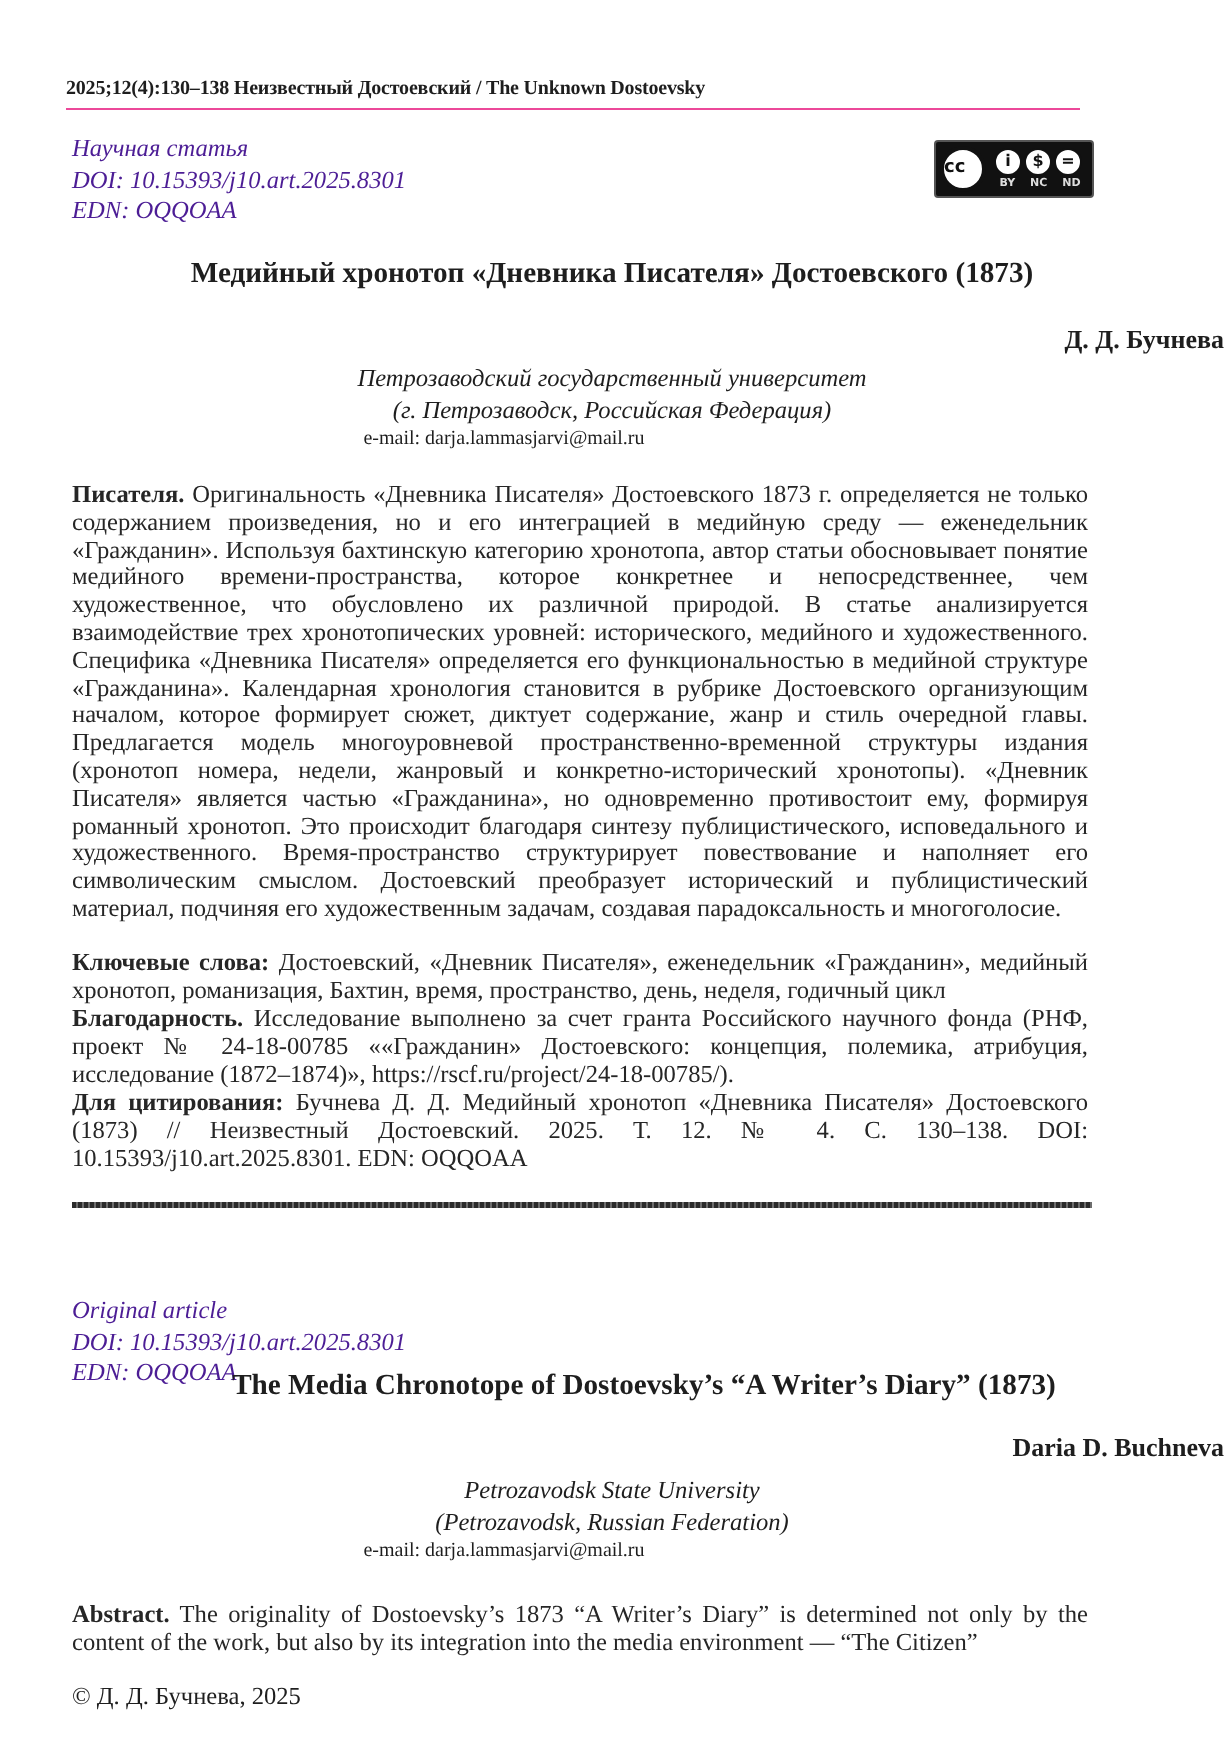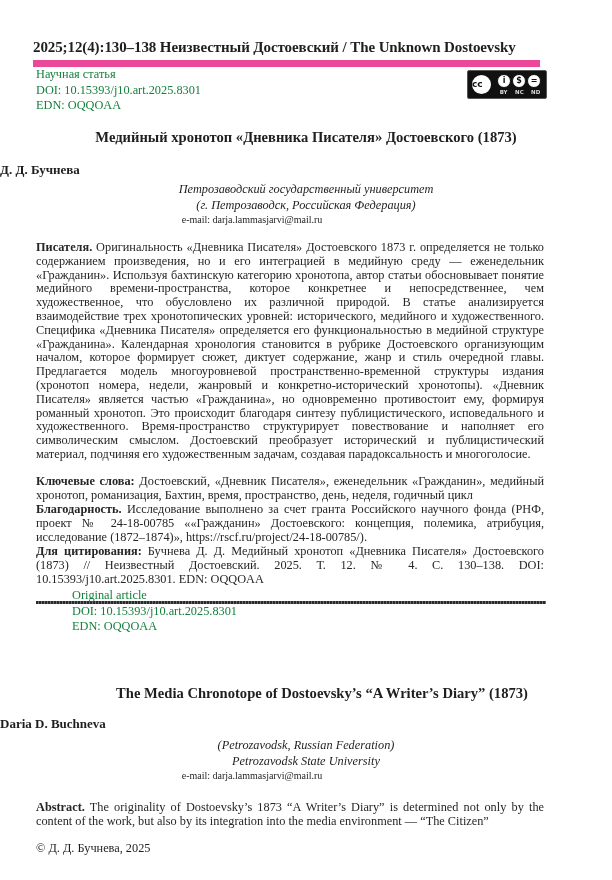--- a/index.html
+++ b/index.html
@@ -5,28 +5,28 @@
   html, body { margin: 0; padding: 0; background: #ffffff; }
   body {
     width: 612px; height: 880px; position: relative; overflow: hidden;
     font-family: "Liberation Serif", "DejaVu Serif", serif;
     color: #1e1e1e;
   }
   .page { position: absolute; left: 0; top: 0; width: 612px; height: 880px; }
 
   .running-head {
     position: absolute; left: 33px; top: 39px; width: 507px;
-    font-size: 15px; font-weight: bold; letter-spacing: -0.1px;
-    padding-bottom: 4px; border-bottom: 7px solid #ec4899; white-space: nowrap;
+    font-size: 10px; font-weight: bold; letter-spacing: -0.1px;
+    padding-bottom: 4px; border-bottom: 1px solid #ec4899; white-space: nowrap;
   }
 
-  .meta { position: absolute; left: 36px; font-size: 12.3px; line-height: 15.6px; color: #15803d; }
+  .meta { position: absolute; left: 36px; font-size: 12.3px; line-height: 15.6px; color: #4c1d95; font-style: italic; }
   .meta div { white-space: nowrap; }
   .meta-ru { top: 67px; }
-  .meta-en { top: 588px; margin-left: 36px; }
+  .meta-en { top: 648px; }
 
   .cc-badge {
     position: absolute; left: 467px; top: 70px; width: 78px; height: 27px;
     background: #111; border-radius: 2px; border: 1px solid #555;
   }
   .cc-badge .cc-main {
     position: absolute; left: 2px; top: 2px; width: 23px; height: 23px; border-radius: 50%;
     background: #fff; border: 2px solid #111; box-sizing: border-box;
     font: bold 9px "DejaVu Sans", sans-serif; color: #111; text-align: left; line-height: 19px;
   }
@@ -41,21 +41,21 @@
     font: bold 5.5px "DejaVu Sans", sans-serif; color: #ddd; display: flex; justify-content: space-around;
   }
 
   .title {
     position: absolute; left: 0; width: 612px; text-align: center;
     font-weight: bold; font-size: 14.6px; white-space: nowrap;
   }
   .title-ru { top: 129px; }
   .title-en { top: 685px; margin-left: 16px; }
 
-  .author { position: absolute; left: 0; width: 612px; text-align: left; font-weight: bold; font-size: 13px; }
+  .author { position: absolute; left: 0; width: 612px; text-align: right; font-weight: bold; font-size: 13px; }
   .author-ru { top: 162px; }
   .author-en { top: 716px; }
 
   .affil { position: absolute; left: 0; width: 612px; text-align: center; font-style: italic; font-size: 12.3px; line-height: 15.6px; }
   .affil-ru { top: 182px; }
   .affil-en { top: 738px; }
 
   .email { position: absolute; left: 0; width: 504px; text-align: center; font-size: 10px; }
   .email-ru { top: 214px; }
   .email-en { top: 770px; }
@@ -136,22 +136,22 @@
 
   <div class="meta meta-en">
     <div>Original article</div>
     <div>DOI: 10.15393/j10.art.2025.8301</div>
     <div>EDN: OQQOAA</div>
   </div>
 
   <div class="title title-en">The Media Chronotope of Dostoevsky’s “A Writer’s Diary” (1873)</div>
   <div class="author author-en">Daria D. Buchneva</div>
   <div class="affil affil-en">
+    <div>Petrozavodsk State University</div>
     <div>(Petrozavodsk, Russian Federation)</div>
-    <div>Petrozavodsk State University</div>
   </div>
   <div class="email email-en">e-mail: darja.lammasjarvi@mail.ru</div>
 
   <div class="block abstract-en">
     <span class="lead">Abstract.</span>
     <span>The originality of Dostoevsky’s 1873 “A Writer’s Diary” is determined not only by the content of the work, but also by its integration into the media environment — “The Citizen”</span>
   </div>
 
   <div class="copyright">© Д. Д. Бучнева, 2025</div>
 </div>

